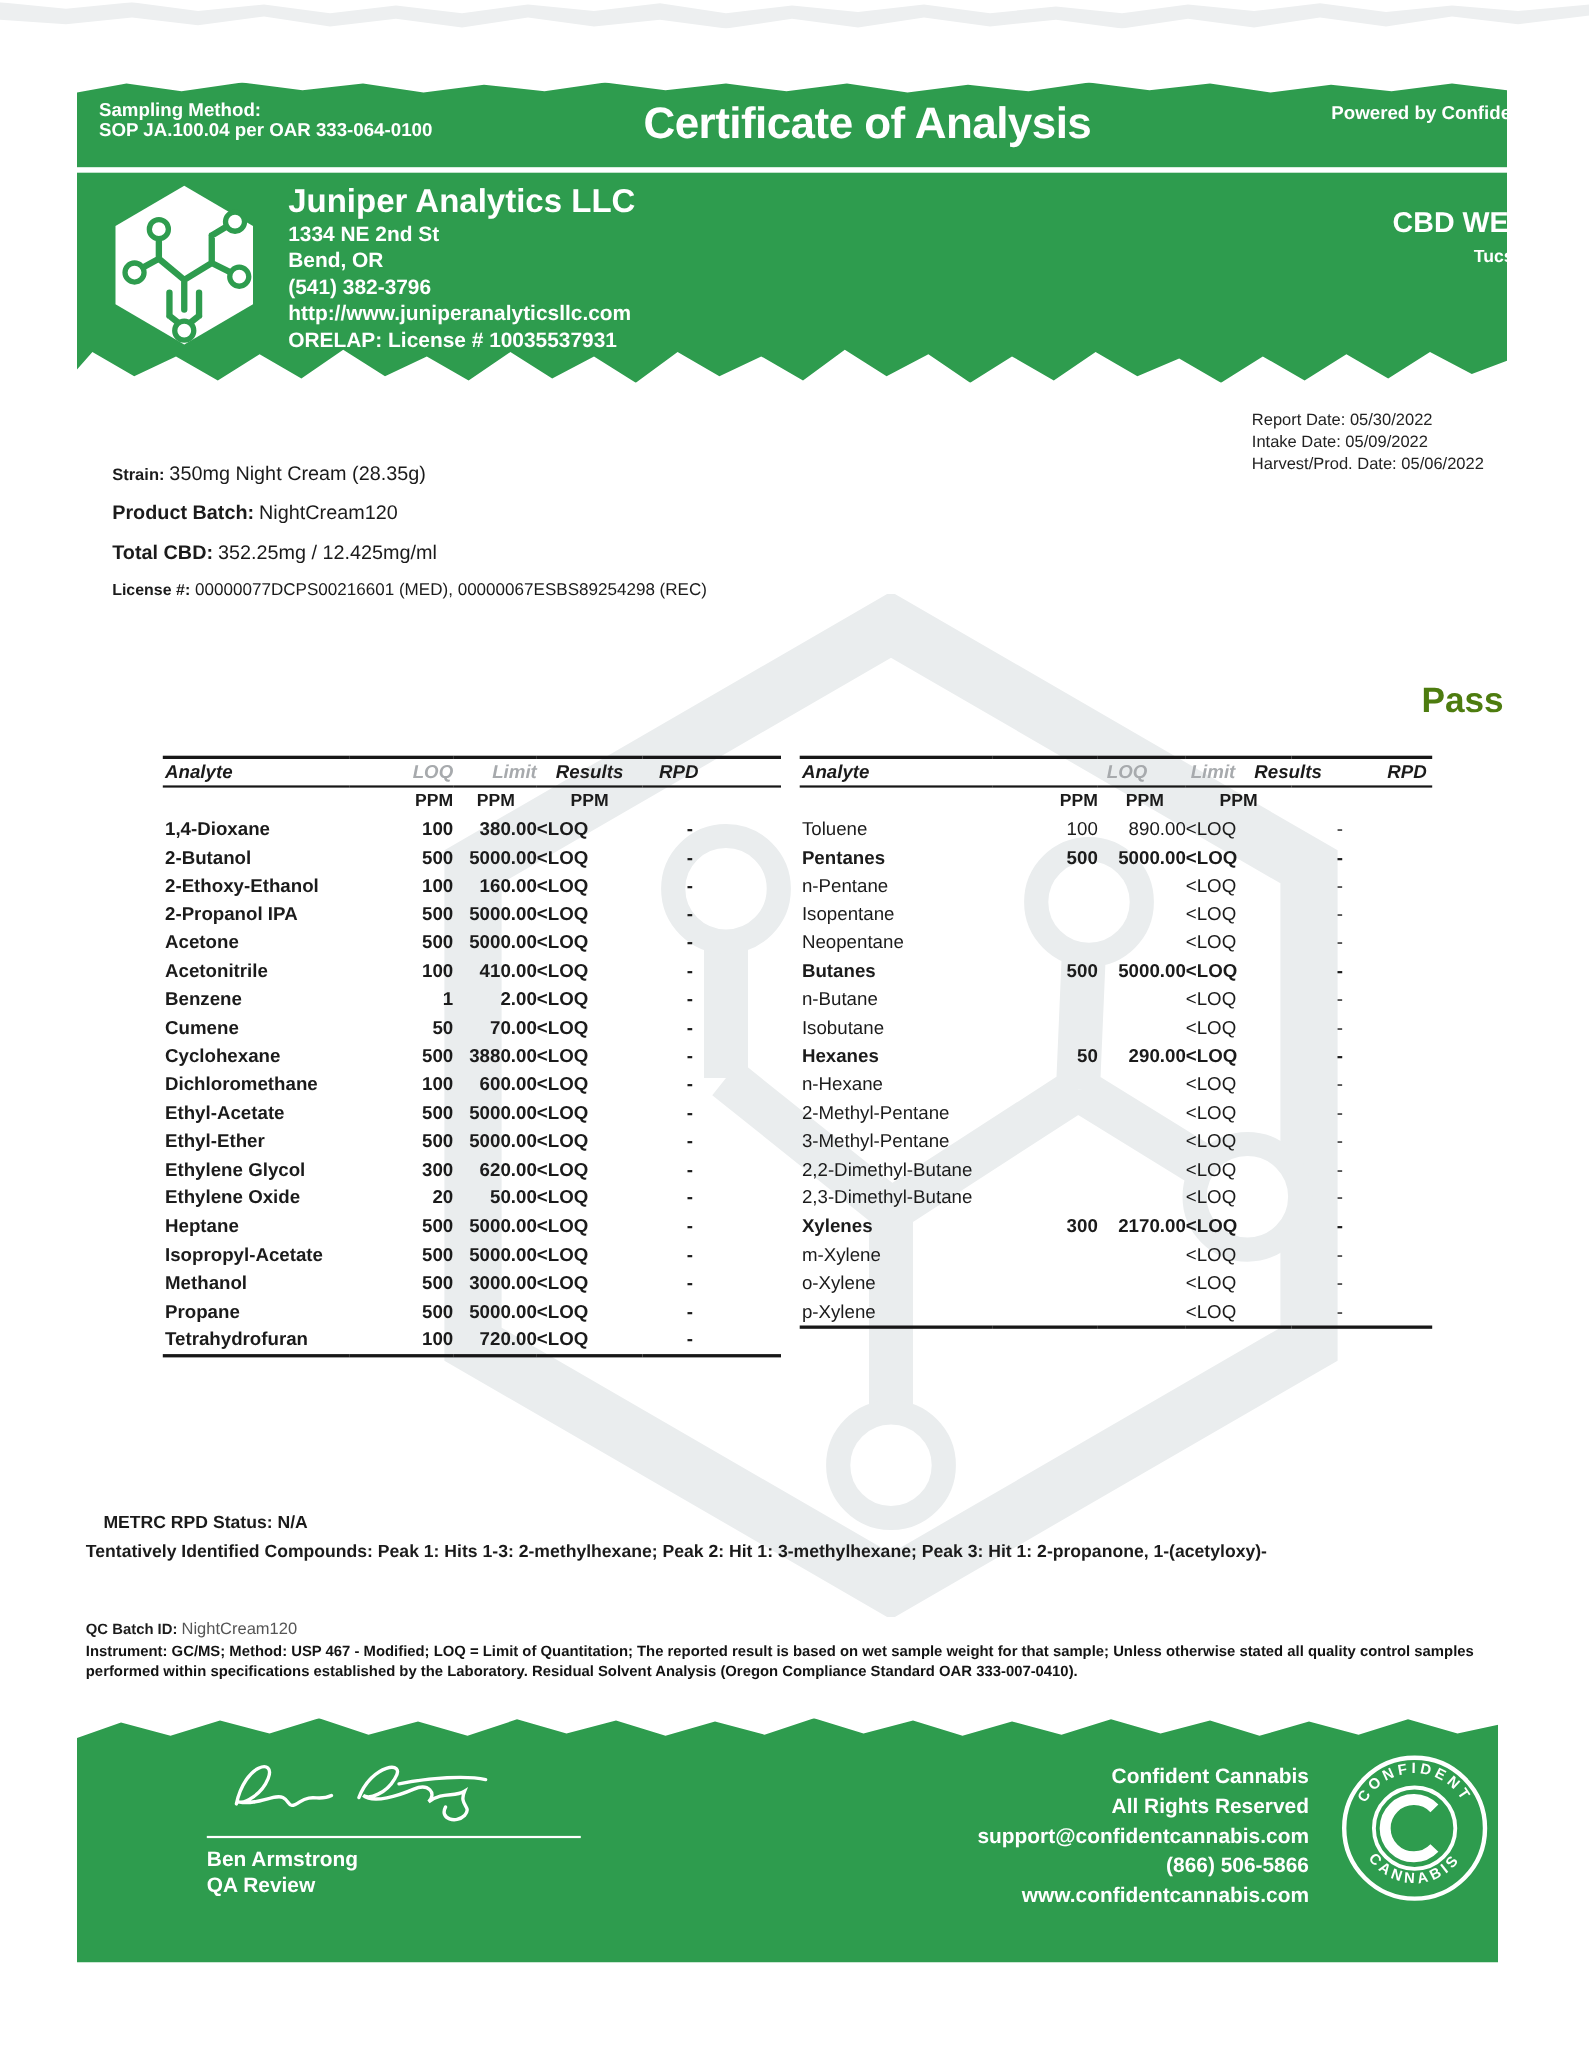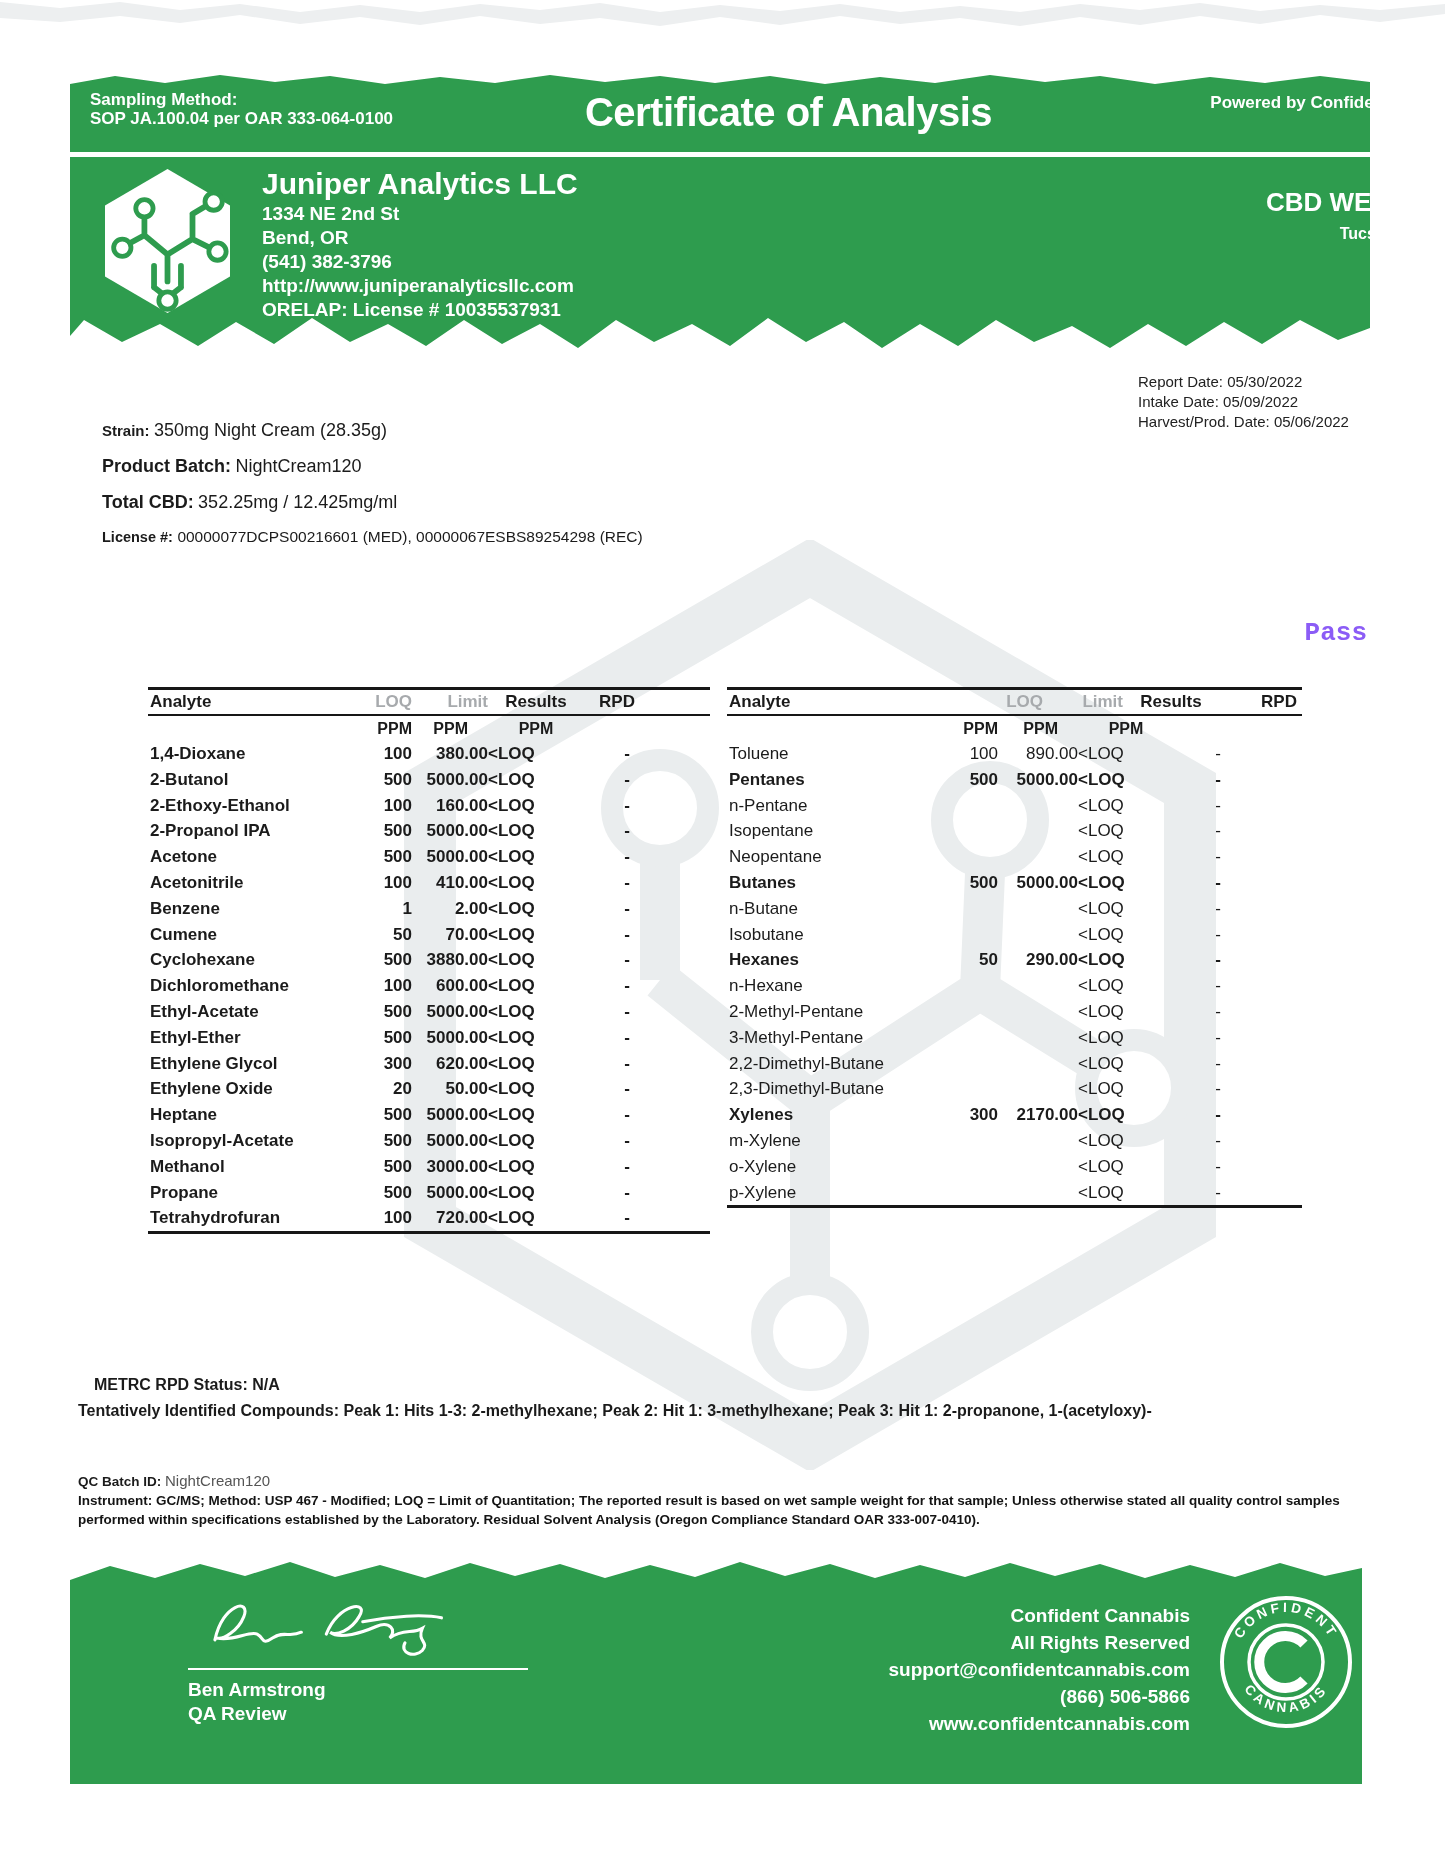--- a/index.html
+++ b/index.html
@@ -34,32 +34,32 @@
   .client-line { font-size:16px; font-weight:700; line-height:31px; }
 
   
   .dates { left:1138px; top:372px; font-size:15px; line-height:20px; color:#222; }
   .sample-line { left:82px; white-space:nowrap;margin-left:20px; }
   .lbl-sm { font-weight:700; font-size:15px; }
   .lbl-md { font-weight:700; font-size:18px; }
   .val-md { font-size:18px; }
   .lbl-xs { font-weight:700; font-size:14.5px; }
   .val-xs { font-size:15.5px; }
-  .pass { right:78px; top:618px; font-size:26px; font-weight:700; color:#8b5cf6;font-family:Liberation Mono, monospace; }
+  .pass { right:78px; top:618px; font-size:32px; font-weight:700; color:#4d7c0f; }
 
   
   .watermark { position:absolute; left:390px; top:540px; z-index:0; }
 
   
   .tbl-wrap { top:687px; }
   .tbl-left { left:148px; width:562px; }
   .tbl-right { left:727px; width:575px; }
   table.solv { border-collapse:collapse; table-layout:fixed; width:100%; }
   table.solv th, table.solv td { padding:0; white-space:nowrap; font-size:17px; }
-  tr.cols th { border-top:3px solid #171717; border-bottom:2px solid #171717; font-size:17px; line-height:24px; font-weight:700; text-align:right; position:relative; }
+  tr.cols th { border-top:3px solid #171717; border-bottom:2px solid #171717; font-size:17px; line-height:24px; font-weight:700; text-align:right; position:relative;font-style:italic; }
   tr.cols th.analyte { text-align:left; padding-left:2px; }
   tr.cols th.results { text-align:center; }
   .gray { color:#a7aaad; }
   tr.units th { font-weight:700; font-size:16px; line-height:25px; text-align:right; }
   tr.units th.limit { padding-right:20px; }
   tr.units th.results { text-align:center; }
   tbody td { line-height:25.8px; }
   tbody td.analyte { text-align:left; padding-left:2px; }
   tbody td.loq, tbody td.limit { text-align:right; }
   tbody td.results { text-align:left; }

